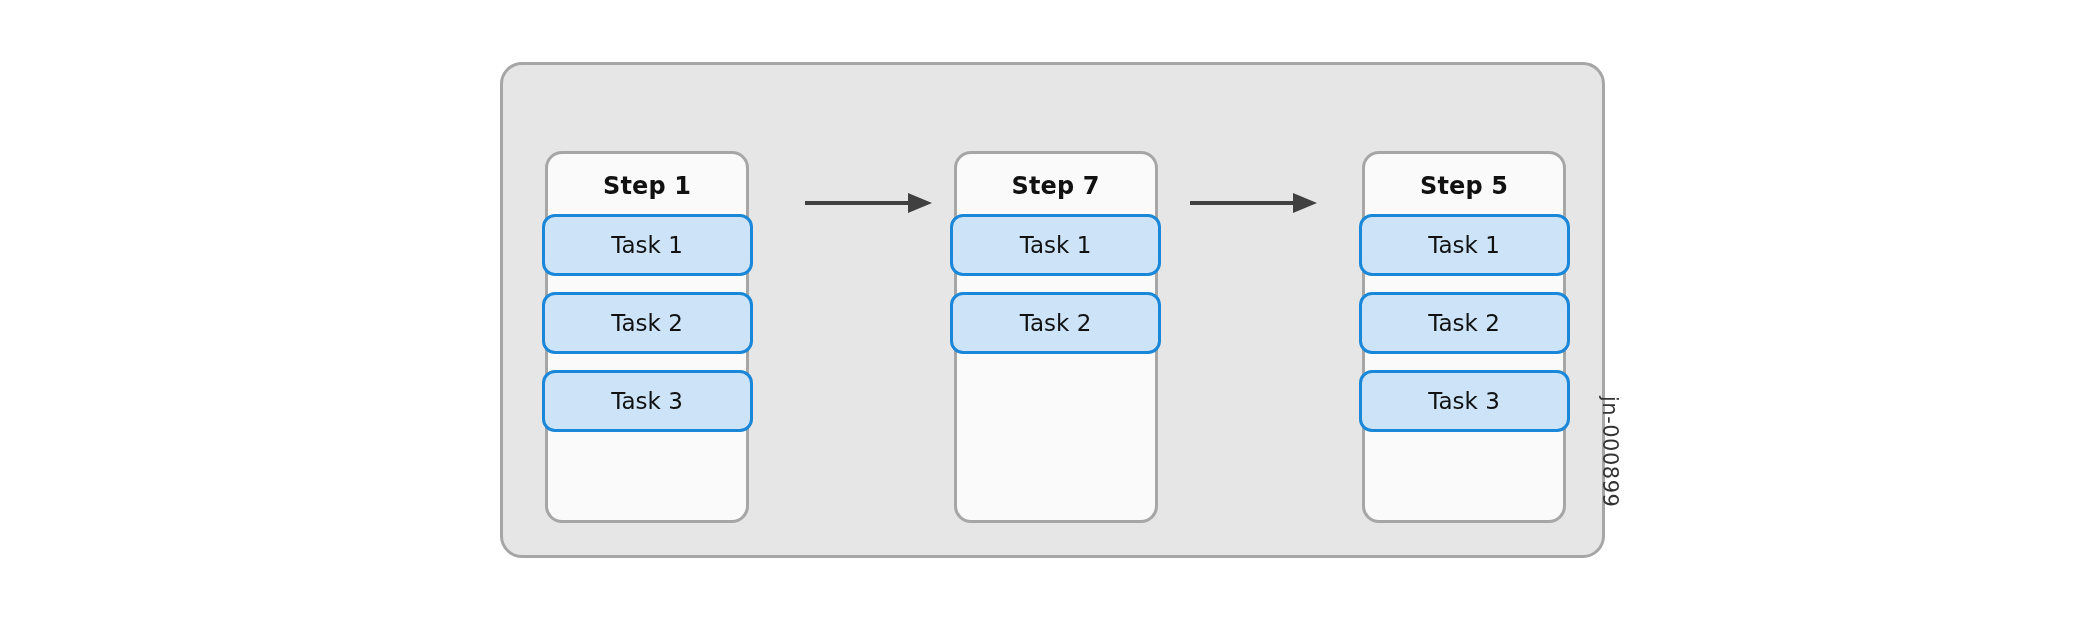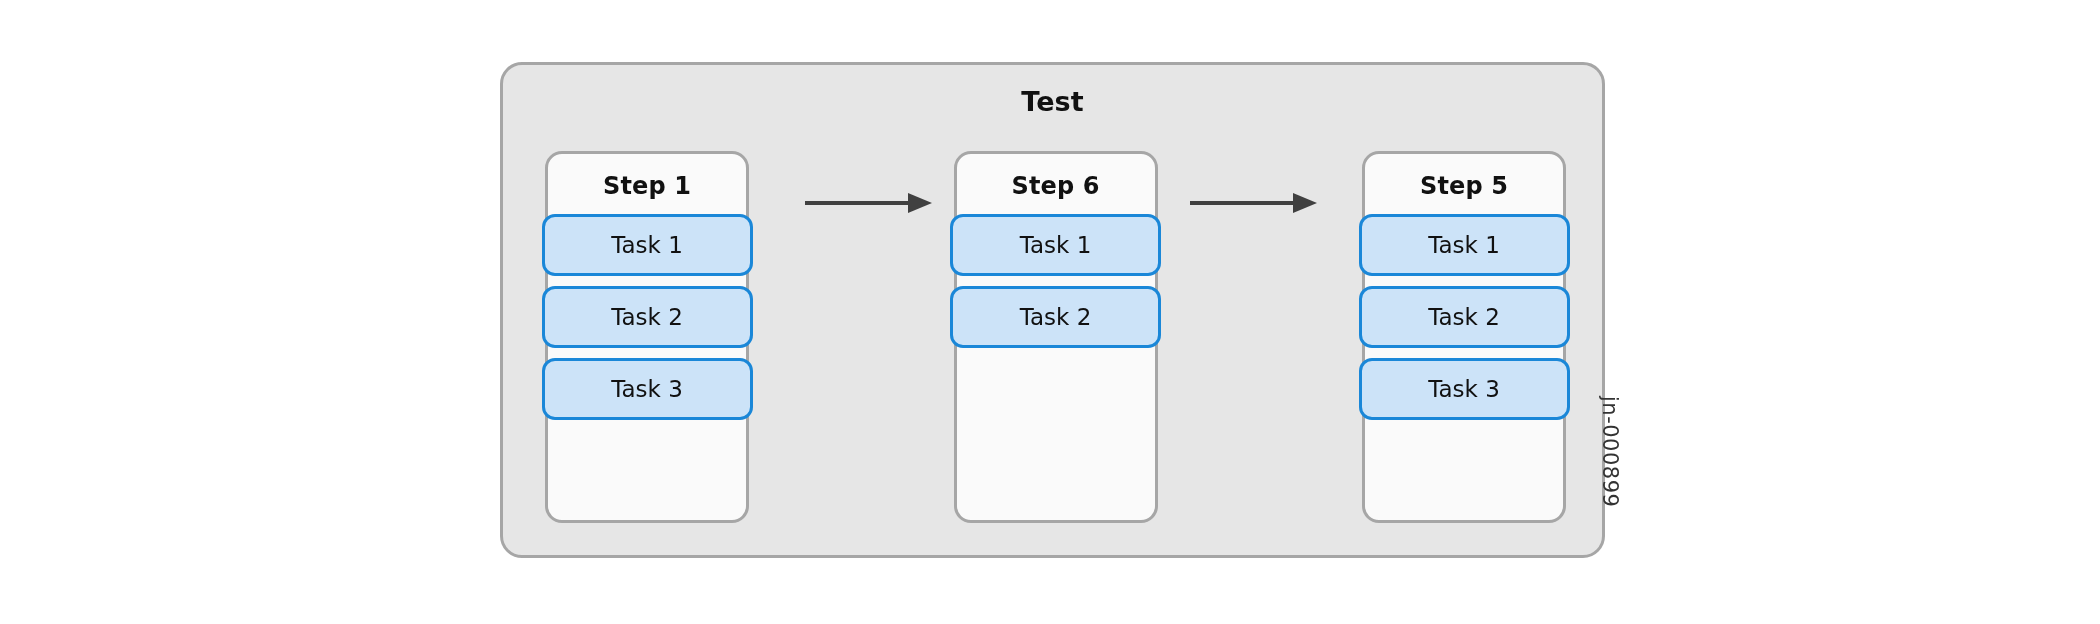--- a/index.html
+++ b/index.html
@@ -92,21 +92,21 @@
     align-items: center;
   }
 
   .task-box {
     width: 211px;
     height: 62px;
     box-sizing: border-box;
     background: #cce3f8;
     border: 3px solid #1a87d8;
     border-radius: 13px;
-    margin-bottom: 10px;
+    margin-bottom: 16px;
     display: flex;
     align-items: center;
     justify-content: center;
     font-size: 23px;
     color: #111111;
   }
 
   
   .arrow {
     position: absolute;
@@ -133,41 +133,40 @@
     white-space: nowrap;
   }
 </style>
 </head>
 <body>
 
 <div id="canvas">
 
   <div class="outer-container">
 
-    <div class="container-title">Test</div>
 
     <div class="steps-row">
 
       <div class="step-card">
         <div class="step-title">Step 1</div>
         <div class="task-list">
           <div class="task-box">
             <span>Task 1</span>
           </div>
           <div class="task-box">
             <span>Task 2</span>
           </div>
           <div class="task-box">
             <span>Task 3</span>
           </div>
         </div>
       </div>
 
       <div class="step-card">
-        <div class="step-title">Step 6</div>
+        <div class="step-title">Step 7</div>
         <div class="task-list">
           <div class="task-box">
             <span>Task 1</span>
           </div>
           <div class="task-box">
             <span>Task 2</span>
           </div>
         </div>
       </div>
 

